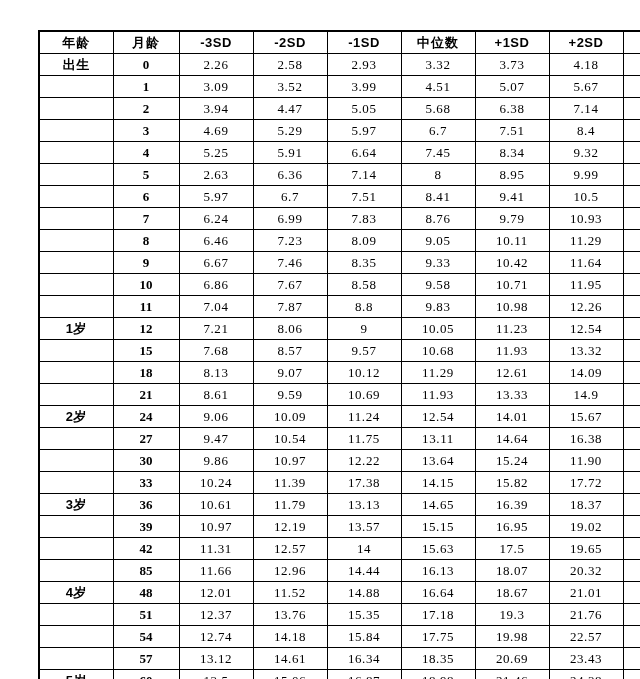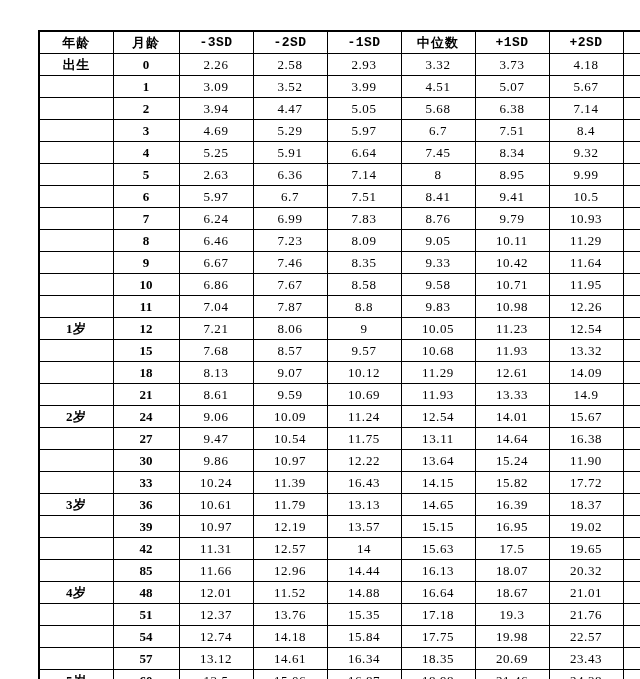--- a/index.html
+++ b/index.html
@@ -46,34 +46,34 @@
   }
 
   
   col.c-age   { width: 74px; }
   col.c-month { width: 66px; }
   col.c-val   { width: 74px; }
 
   
   thead th {
     font-weight: bold;
-    font-family: Liberation Mono, monospace;
+    font-family: Liberation Sans, sans-serif;
     font-size: 13px;
     letter-spacing: 0.5px;
   }
   thead th.hdr-cn {
     font-family: "DejaVu Sans", "Liberation Sans", sans-serif;
     font-size: 14px;
     letter-spacing: 1px;
   }
 
   
   td.age-cell {
     font-weight: bold;
-    font-family: Liberation Serif, serif;
+    font-family: Liberation Sans, sans-serif;
     font-size: 13px;
     letter-spacing: 0.5px;
   }
   
   td.month-cell {
     font-weight: bold;
     font-family: "Liberation Serif", "DejaVu Serif", serif;
     font-size: 14px;
   }
   
@@ -320,21 +320,21 @@
           <td class="val-cell">13.64</td>
           <td class="val-cell">15.24</td>
           <td class="val-cell">11.90</td>
           <td class="val-cell">19.13</td>
         </tr>
         <tr>
           <td class="age-cell"></td>
           <td class="month-cell">33</td>
           <td class="val-cell">10.24</td>
           <td class="val-cell">11.39</td>
-          <td class="val-cell">16.43</td>
+          <td class="val-cell">17.38</td>
           <td class="val-cell">14.15</td>
           <td class="val-cell">15.82</td>
           <td class="val-cell">17.72</td>
           <td class="val-cell">19.89</td>
         </tr>
         <tr>
           <td class="age-cell">3岁</td>
           <td class="month-cell">36</td>
           <td class="val-cell">10.61</td>
           <td class="val-cell">11.79</td>

